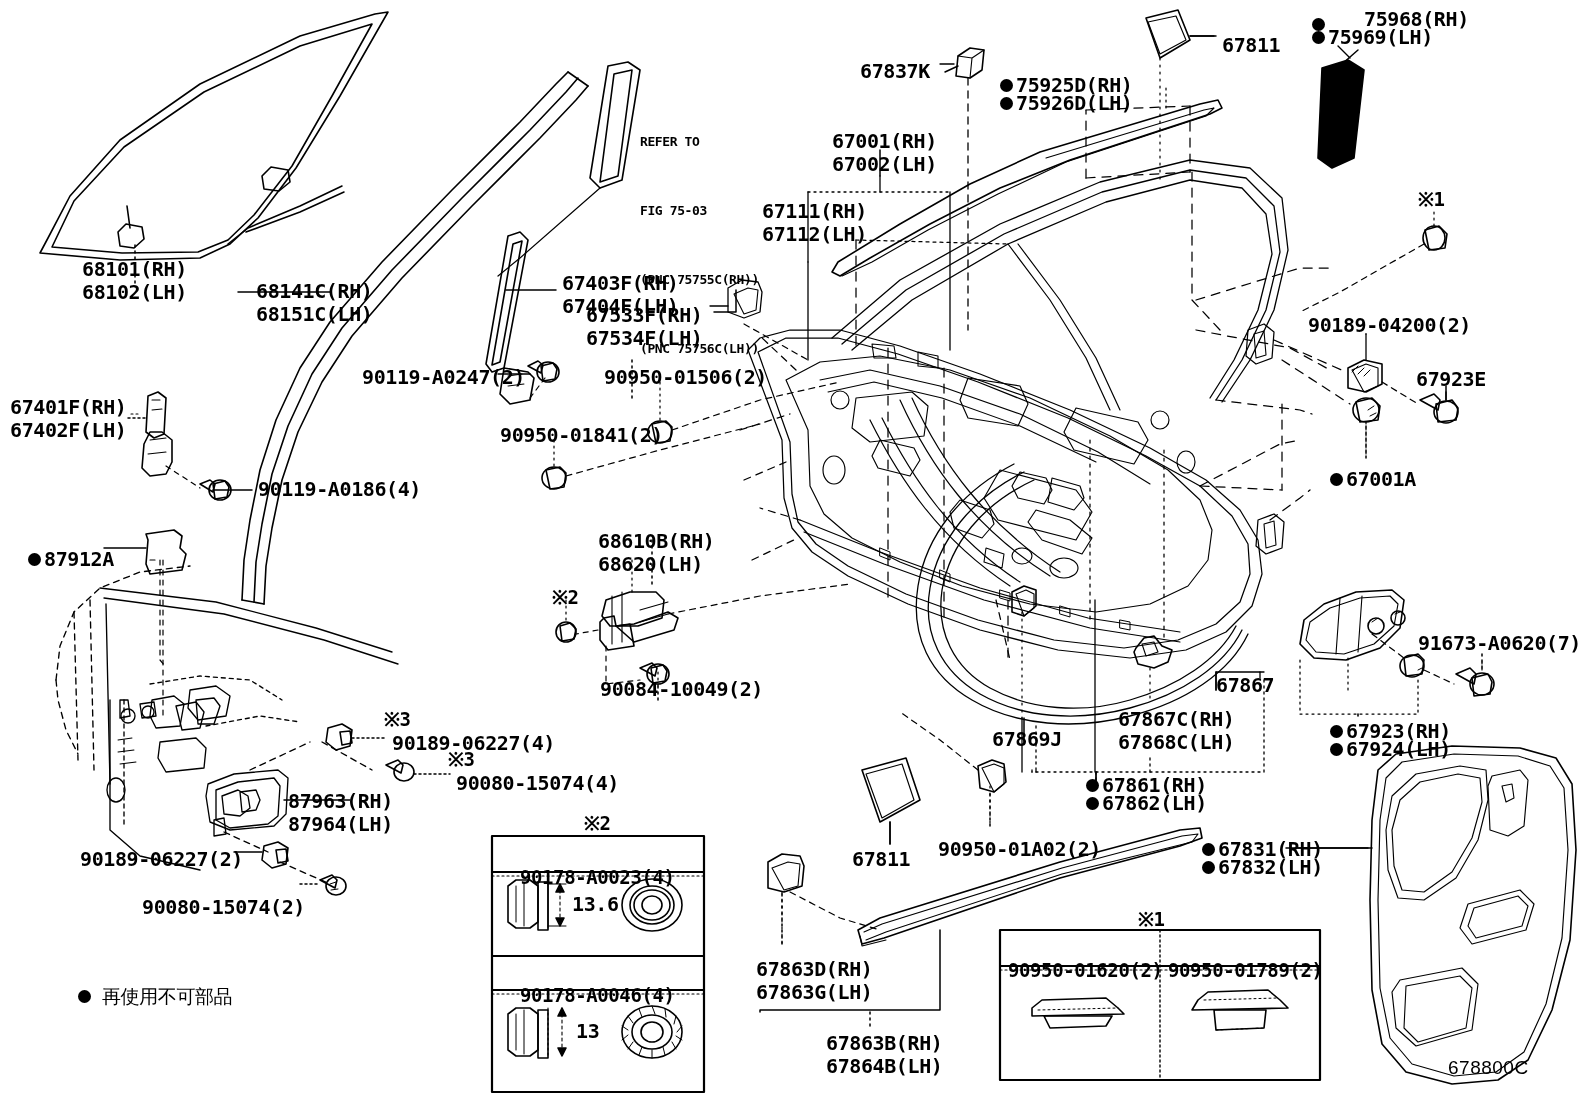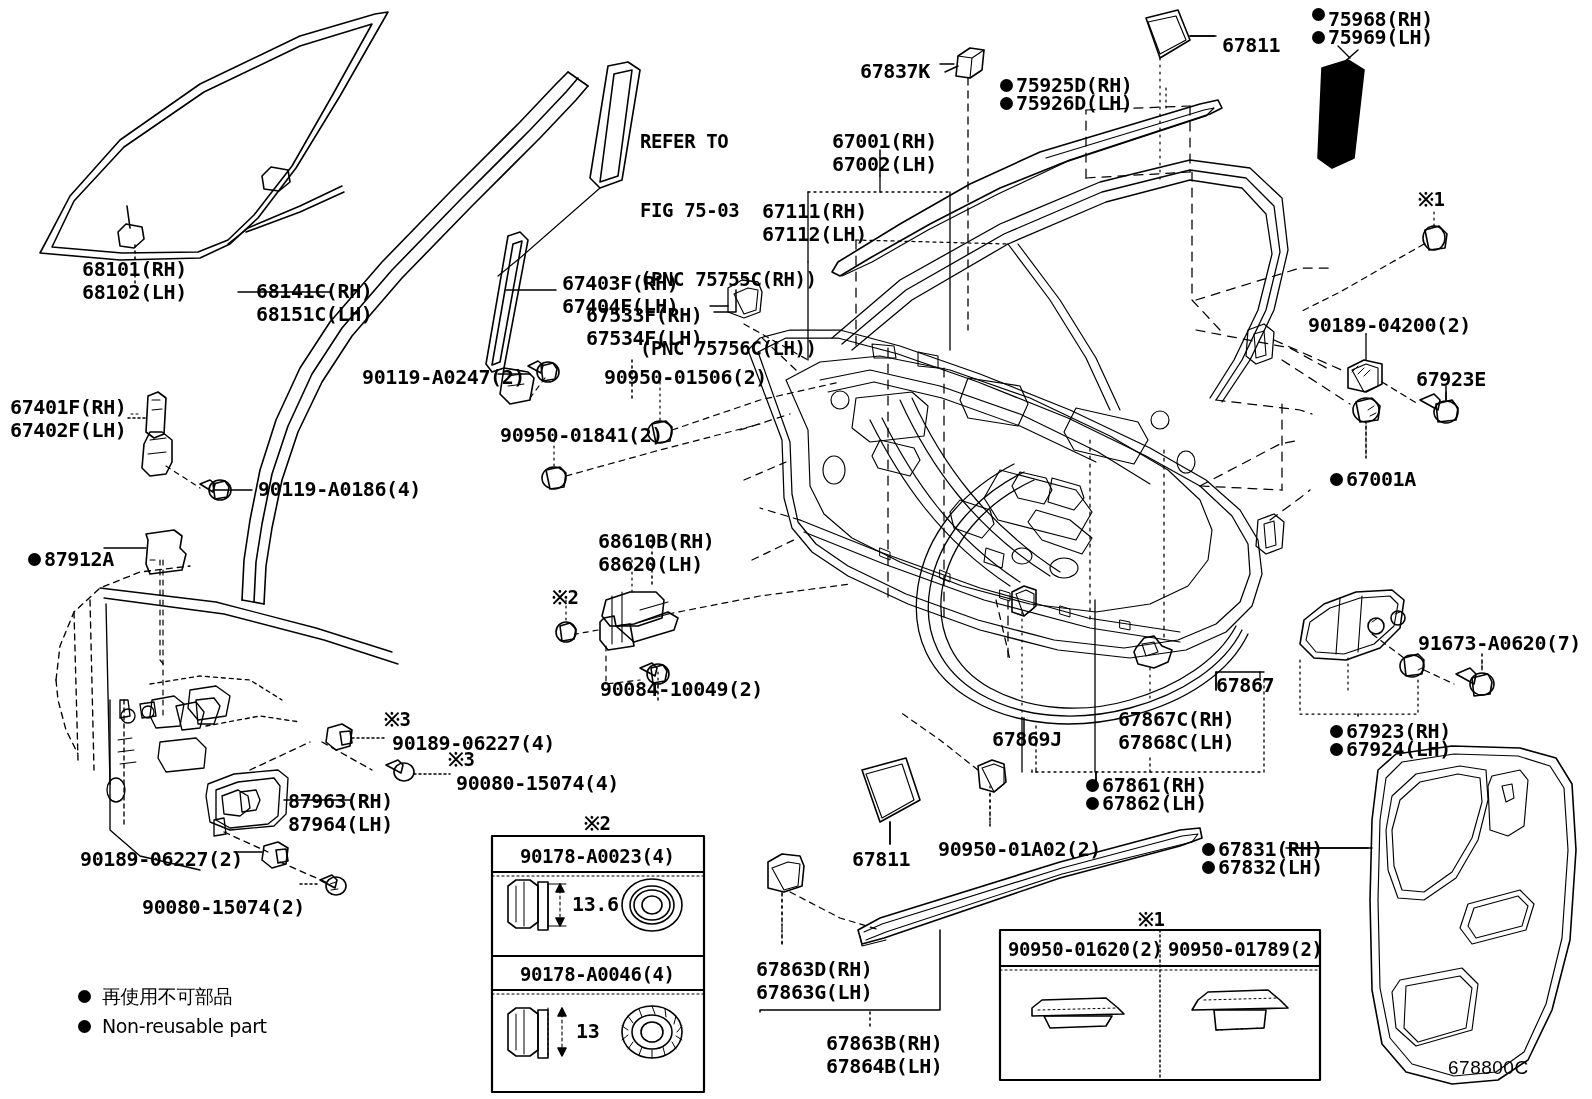--- a/index.html
+++ b/index.html
@@ -15,22 +15,22 @@
   .lbl{
     position:absolute;
     font-family:"DejaVu Sans Mono","Liberation Mono",monospace;
     font-size:20px;
     line-height:23px;
     letter-spacing:-0.4px;
     white-space:pre;
     color:#000;
     font-weight:700;
   }
-  .lbl.ref{font-size:19px;line-height:23px;font-weight:700;}
-  .lbl.tbl{font-size:19px;font-weight:700;}
+  .lbl.ref{font-size:13px;line-height:23px;font-weight:700;}
+  .lbl.tbl{font-size:19px;font-weight:700;margin-top:21px;}
   .lbl.dim{font-size:20px;font-weight:700;}
   .lbl.note{font-family:"DejaVu Sans","Liberation Sans",sans-serif;font-size:19px;font-weight:400;}
   .lbl.note2{font-family:"DejaVu Sans","Liberation Sans",sans-serif;font-size:18px;font-weight:400;letter-spacing:0.5px;}
   .lbl.fignum{font-family:Liberation Sans, sans-serif;font-size:19px;font-weight:400;letter-spacing:0.5px;}
   .dot{
     display:inline-block;width:13px;height:13px;border-radius:50%;
     background:#000;vertical-align:-1px;margin-right:3px;
   }
   .mk{font-size:19px;font-weight:700;}
 </style>
@@ -570,21 +570,21 @@
       <div class="lbl" style="left: 586px; top: 304px;"><div style="display: flex; align-items: center;"><span>67533F(RH)</span></div><div style="display: flex; align-items: center;"><span>67534F(LH)</span></div></div>
       <div class="lbl" style="left: 362px; top: 366px;"><div style="display: flex; align-items: center;"><span>90119-A0247(2)</span></div></div>
       <div class="lbl" style="left: 604px; top: 366px;"><div style="display: flex; align-items: center;"><span>90950-01506(2)</span></div></div>
       <div class="lbl" style="left: 500px; top: 424px;"><div style="display: flex; align-items: center;"><span>90950-01841(2)</span></div></div>
       <div class="lbl" style="left: 598px; top: 530px;"><div style="display: flex; align-items: center;"><span>68610B(RH)</span></div><div style="display: flex; align-items: center;"><span>68620(LH)</span></div></div>
       <div class="lbl" style="left: 600px; top: 678px;"><div style="display: flex; align-items: center;"><span>90084-10049(2)</span></div></div>
       <div class="lbl" style="left: 860px; top: 60px;"><div style="display: flex; align-items: center;"><span>67837K</span></div></div>
       <div class="lbl" style="left: 1000px; top: 74px;"><div style="display: flex; align-items: center;"><span class="dot"></span><span>75925D(RH)</span></div></div>
       <div class="lbl" style="left: 1000px; top: 92px;"><div style="display: flex; align-items: center;"><span class="dot"></span><span>75926D(LH)</span></div></div>
       <div class="lbl" style="left: 1222px; top: 34px;"><div style="display: flex; align-items: center;"><span>67811</span></div></div>
-      <div class="lbl" style="left: 1312px; top: 8px;"><div style="display: flex; align-items: flex-start;"><span class="dot"></span><span>75968(RH)</span></div></div>
+      <div class="lbl" style="left: 1312px; top: 8px;"><div style="display: flex; align-items: flex-end; gap: 36px;"><span class="dot"></span><span>75968(RH)</span></div></div>
       <div class="lbl" style="left: 1312px; top: 26px;"><div style="display: flex; align-items: center;"><span class="dot"></span><span>75969(LH)</span></div></div>
       <div class="lbl" style="left: 832px; top: 130px;"><div style="display: flex; align-items: flex-start;"><span>67001(RH)</span></div><div style="display: flex; align-items: center;"><span>67002(LH)</span></div></div>
       <div class="lbl" style="left: 762px; top: 200px;"><div style="display: flex; align-items: center;"><span>67111(RH)</span></div><div style="display: flex; align-items: center;"><span>67112(LH)</span></div></div>
       <div class="lbl" style="left: 1308px; top: 314px;"><div style="display: flex; align-items: center;"><span>90189-04200(2)</span></div></div>
       <div class="lbl" style="left: 1416px; top: 368px;"><div style="display: flex; align-items: center;"><span>67923E</span></div></div>
       <div class="lbl" style="left: 1330px; top: 468px;"><div style="display: flex; align-items: center;"><span class="dot"></span><span>67001A</span></div></div>
       <div class="lbl" style="left: 1216px; top: 674px;"><div style="display: flex; align-items: center;"><span>67867</span></div></div>
       <div class="lbl" style="left: 1118px; top: 708px;"><div style="display: flex; align-items: center;"><span>67867C(RH)</span></div><div style="display: flex; align-items: center;"><span>67868C(LH)</span></div></div>
       <div class="lbl" style="left: 992px; top: 728px;"><div style="display: flex; align-items: center;"><span>67869J</span></div></div>
       <div class="lbl" style="left: 1086px; top: 774px;"><div style="display: flex; align-items: center;"><span class="dot"></span><span>67861(RH)</span></div></div>
@@ -620,21 +620,17 @@
   <div class="lbl dim" style="left:576px;top:1020px;">13</div>
 
   <div class="lbl tbl" style="left:1008px;top:938px;">90950-01620(2)</div>
   <div class="lbl tbl" style="left:1168px;top:938px;">90950-01789(2)</div>
 
   <div style="position:absolute;left:78px;top:985px;">
     <div style="display:flex;align-items:center;gap:8px;margin-bottom:7px;">
       <span class="dot"></span>
       <span class="lbl note" style="position:static;font-family:'DejaVu Sans','Liberation Sans',sans-serif;">再使用不可部品</span>
     </div>
-    <div style="display:flex;align-items:center;gap:8px;margin-bottom:9px;">
-      <span class="dot"></span>
-      <span class="lbl note" style="position:static;font-family:'DejaVu Sans','Liberation Sans',sans-serif;">Non-reusable part</span>
-    </div>
   </div>
 
   <div class="lbl fignum" style="left:1448px;top:1056px;">678800C</div>
 
 </div>
 
 </body></html>

